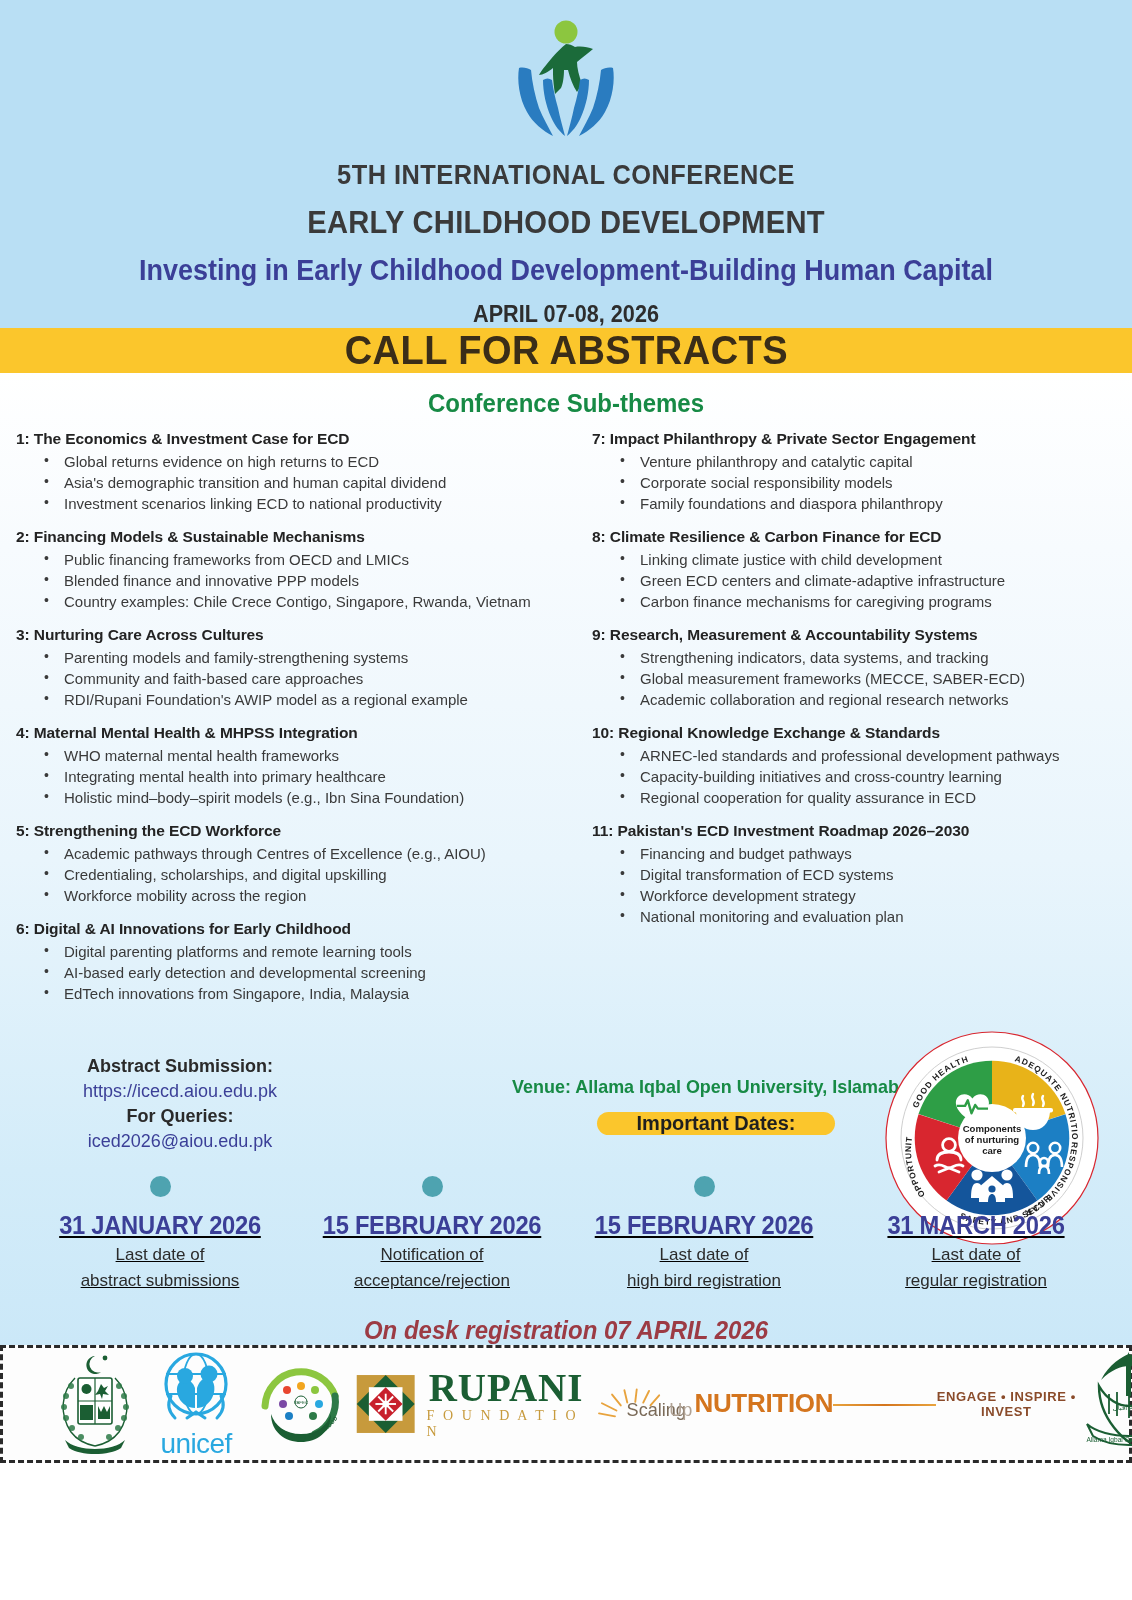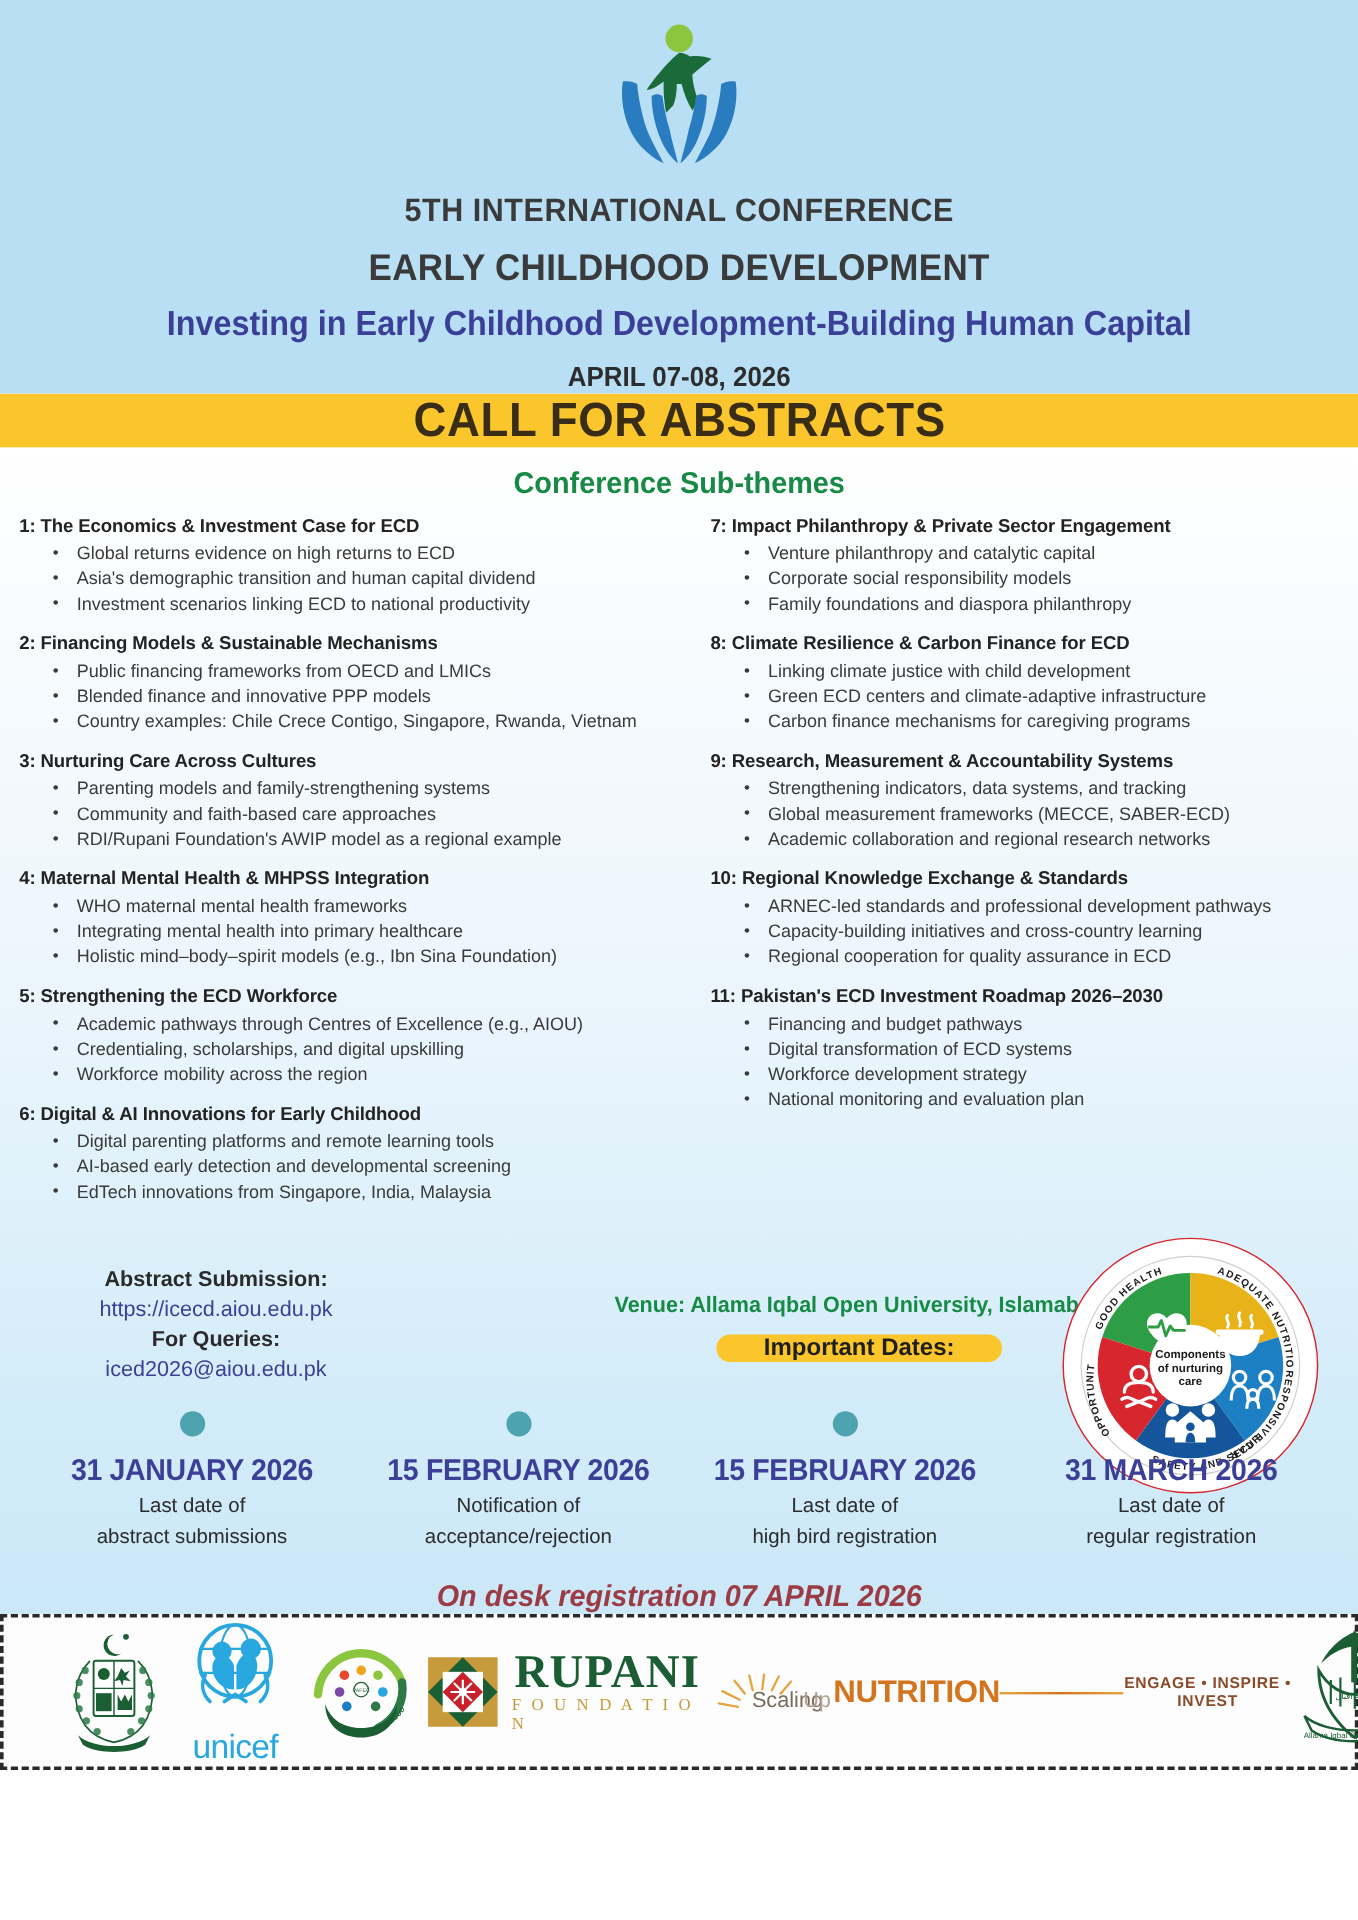--- a/index.html
+++ b/index.html
@@ -116,21 +116,21 @@
   }
 
   
   .wheel-wrap {
     position:absolute; right:22px; top:-20px;
     width:236px; height:236px;
   }
 
   
   .timeline {
-    display:flex; margin-top:22px; padding:0 20px 0 24px;
+    display:flex; margin-top:22px; padding:0 20px 0 24px;text-decoration:underline;
   }
   .tl-item { flex:1; text-align:center; }
   .tl-dot {
     width:21px; height:21px; border-radius:50%;
     background:#4ea3b0; margin:0 auto 14px auto;
   }
   .tl-date {
     font-size:25px; font-weight:bold; color:#3b3f97;
     transform:scaleX(.95); letter-spacing:-.3px;
   }
@@ -465,21 +465,21 @@
         <g fill="#1b5e33">
           <circle cx="39.5" cy="41" r="5"></circle>
           <path d="M54 36 l3 4 l4 -2 l-3 5 l4 4 l-6 -1 l-1 5 l-2 -5 l-5 1 l3 -4 Z"></path>
           <rect x="33" y="57" width="13" height="15"></rect>
           <path d="M51 58 l3 6 l3 -6 l3 6 l3 -6 v13 h-12 Z"></path>
         </g>
         <path d="M18 92 C30 104 66 104 78 92 L74 100 C62 108 34 108 22 100 Z" fill="#1b5e33"></path>
       </svg>
     </div>
 
-    <div class="logo-cell" style="flex-direction:column;gap:12px;">
+    <div class="logo-cell" style="flex-direction:column;">
       <svg width="106" height="84" viewBox="0 0 106 84">
         <circle cx="53" cy="36" r="30" fill="none" stroke="#29a8e0" stroke-width="3.2"></circle>
         <g stroke="#29a8e0" stroke-width="1.8" fill="none">
           <ellipse cx="53" cy="36" rx="13" ry="30"></ellipse>
           <line x1="23" y1="26" x2="83" y2="26"></line>
           <line x1="23" y1="46" x2="83" y2="46"></line>
         </g>
         <path d="M40 32 C34 34 32 42 36 50 C39 56 45 60 52 60 L52 40 C50 34 45 30 40 32 Z" fill="#29a8e0"></path>
         <circle cx="42" cy="28" r="8" fill="#29a8e0"></circle>
         <path d="M66 30 C72 33 73 42 69 50 C66 56 60 60 54 60 L54 40 C56 34 61 28 66 30 Z" fill="#29a8e0"></path>

